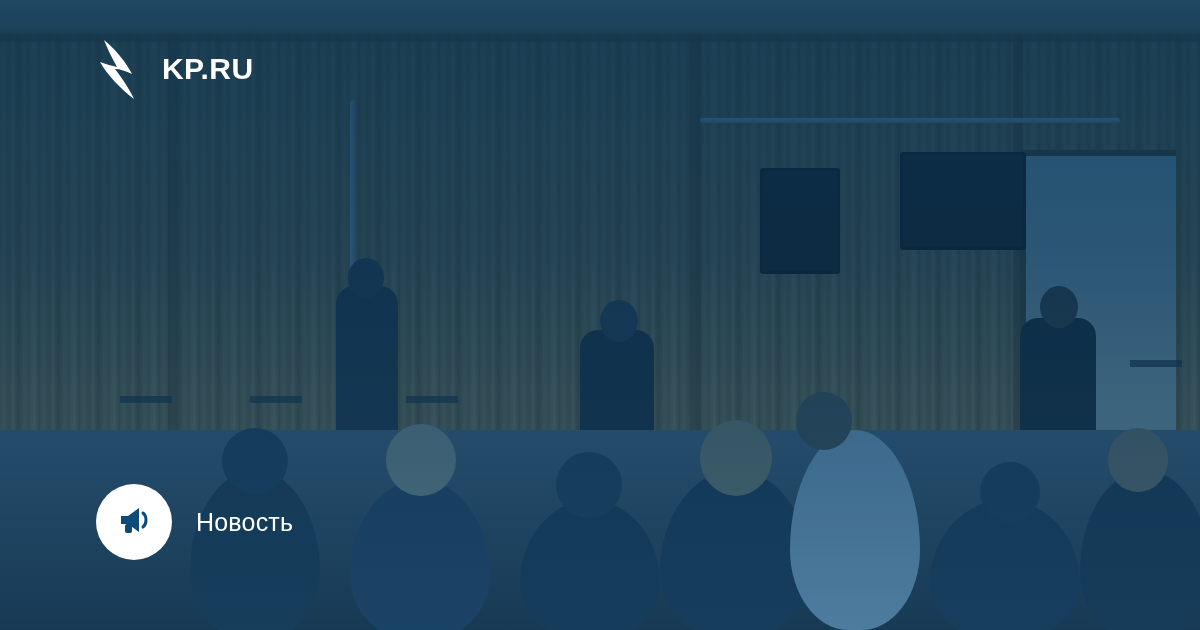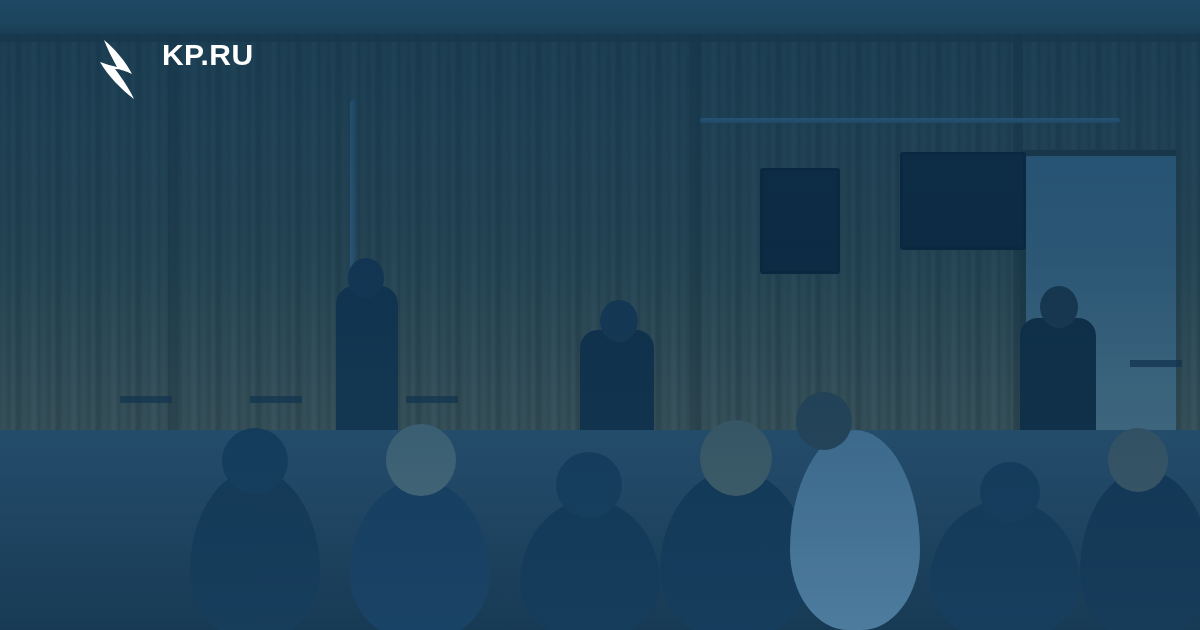--- a/index.html
+++ b/index.html
@@ -104,21 +104,21 @@
                 rgba(16,72,118,0.55) 0%,
                 rgba(18,80,126,0.45) 55%,
                 rgba(22,96,146,0.34) 100%);
   }
 
   
   .logo-row {
     position: absolute;
     left: 96px; top: 38px;
     display: flex;
-    align-items: flex-start;
+    align-items: center;
     gap: 14px;
   }
   .logo-bird {
     width: 52px; height: 62px;
     display: block;
   }
   .logo-text {
     color: #ffffff;
     font-size: 30px;
     font-weight: 700;
@@ -226,14 +226,26 @@
   <div class="logo-row">
     <span>
       <svg class="logo-bird" viewBox="0 0 52 62" aria-hidden="true">
         <path d="M8 2 C18 10 30 24 36 36 C30 33 24 31 19 31 C26 40 34 52 38 61 C26 52 12 38 4 24 C10 26 16 28 21 29 C16 20 11 10 8 2 Z" fill="#ffffff"></path>
       </svg>
     </span>
     <span class="logo-text">KP.RU</span>
   </div>
 
 
+  <div class="badge-row">
+    <span class="badge-circle">
+      <span>
+        <svg width="42" height="42" viewBox="0 0 42 42" aria-hidden="true">
+          <path d="M8 17 L8 25 L15 25 L26 33 L26 9 L15 17 Z" fill="#0d4a78"></path>
+          <rect x="12" y="25" width="7" height="9" rx="2" fill="#0d4a78"></rect>
+          <path d="M30 14 C34 17 34 25 30 28" stroke="#0d4a78" stroke-width="3" fill="none" stroke-linecap="round"></path>
+        </svg>
+      </span>
+    </span>
+    <span class="badge-label">Новость</span>
+  </div>
 
 </div>
 
 </body></html>

